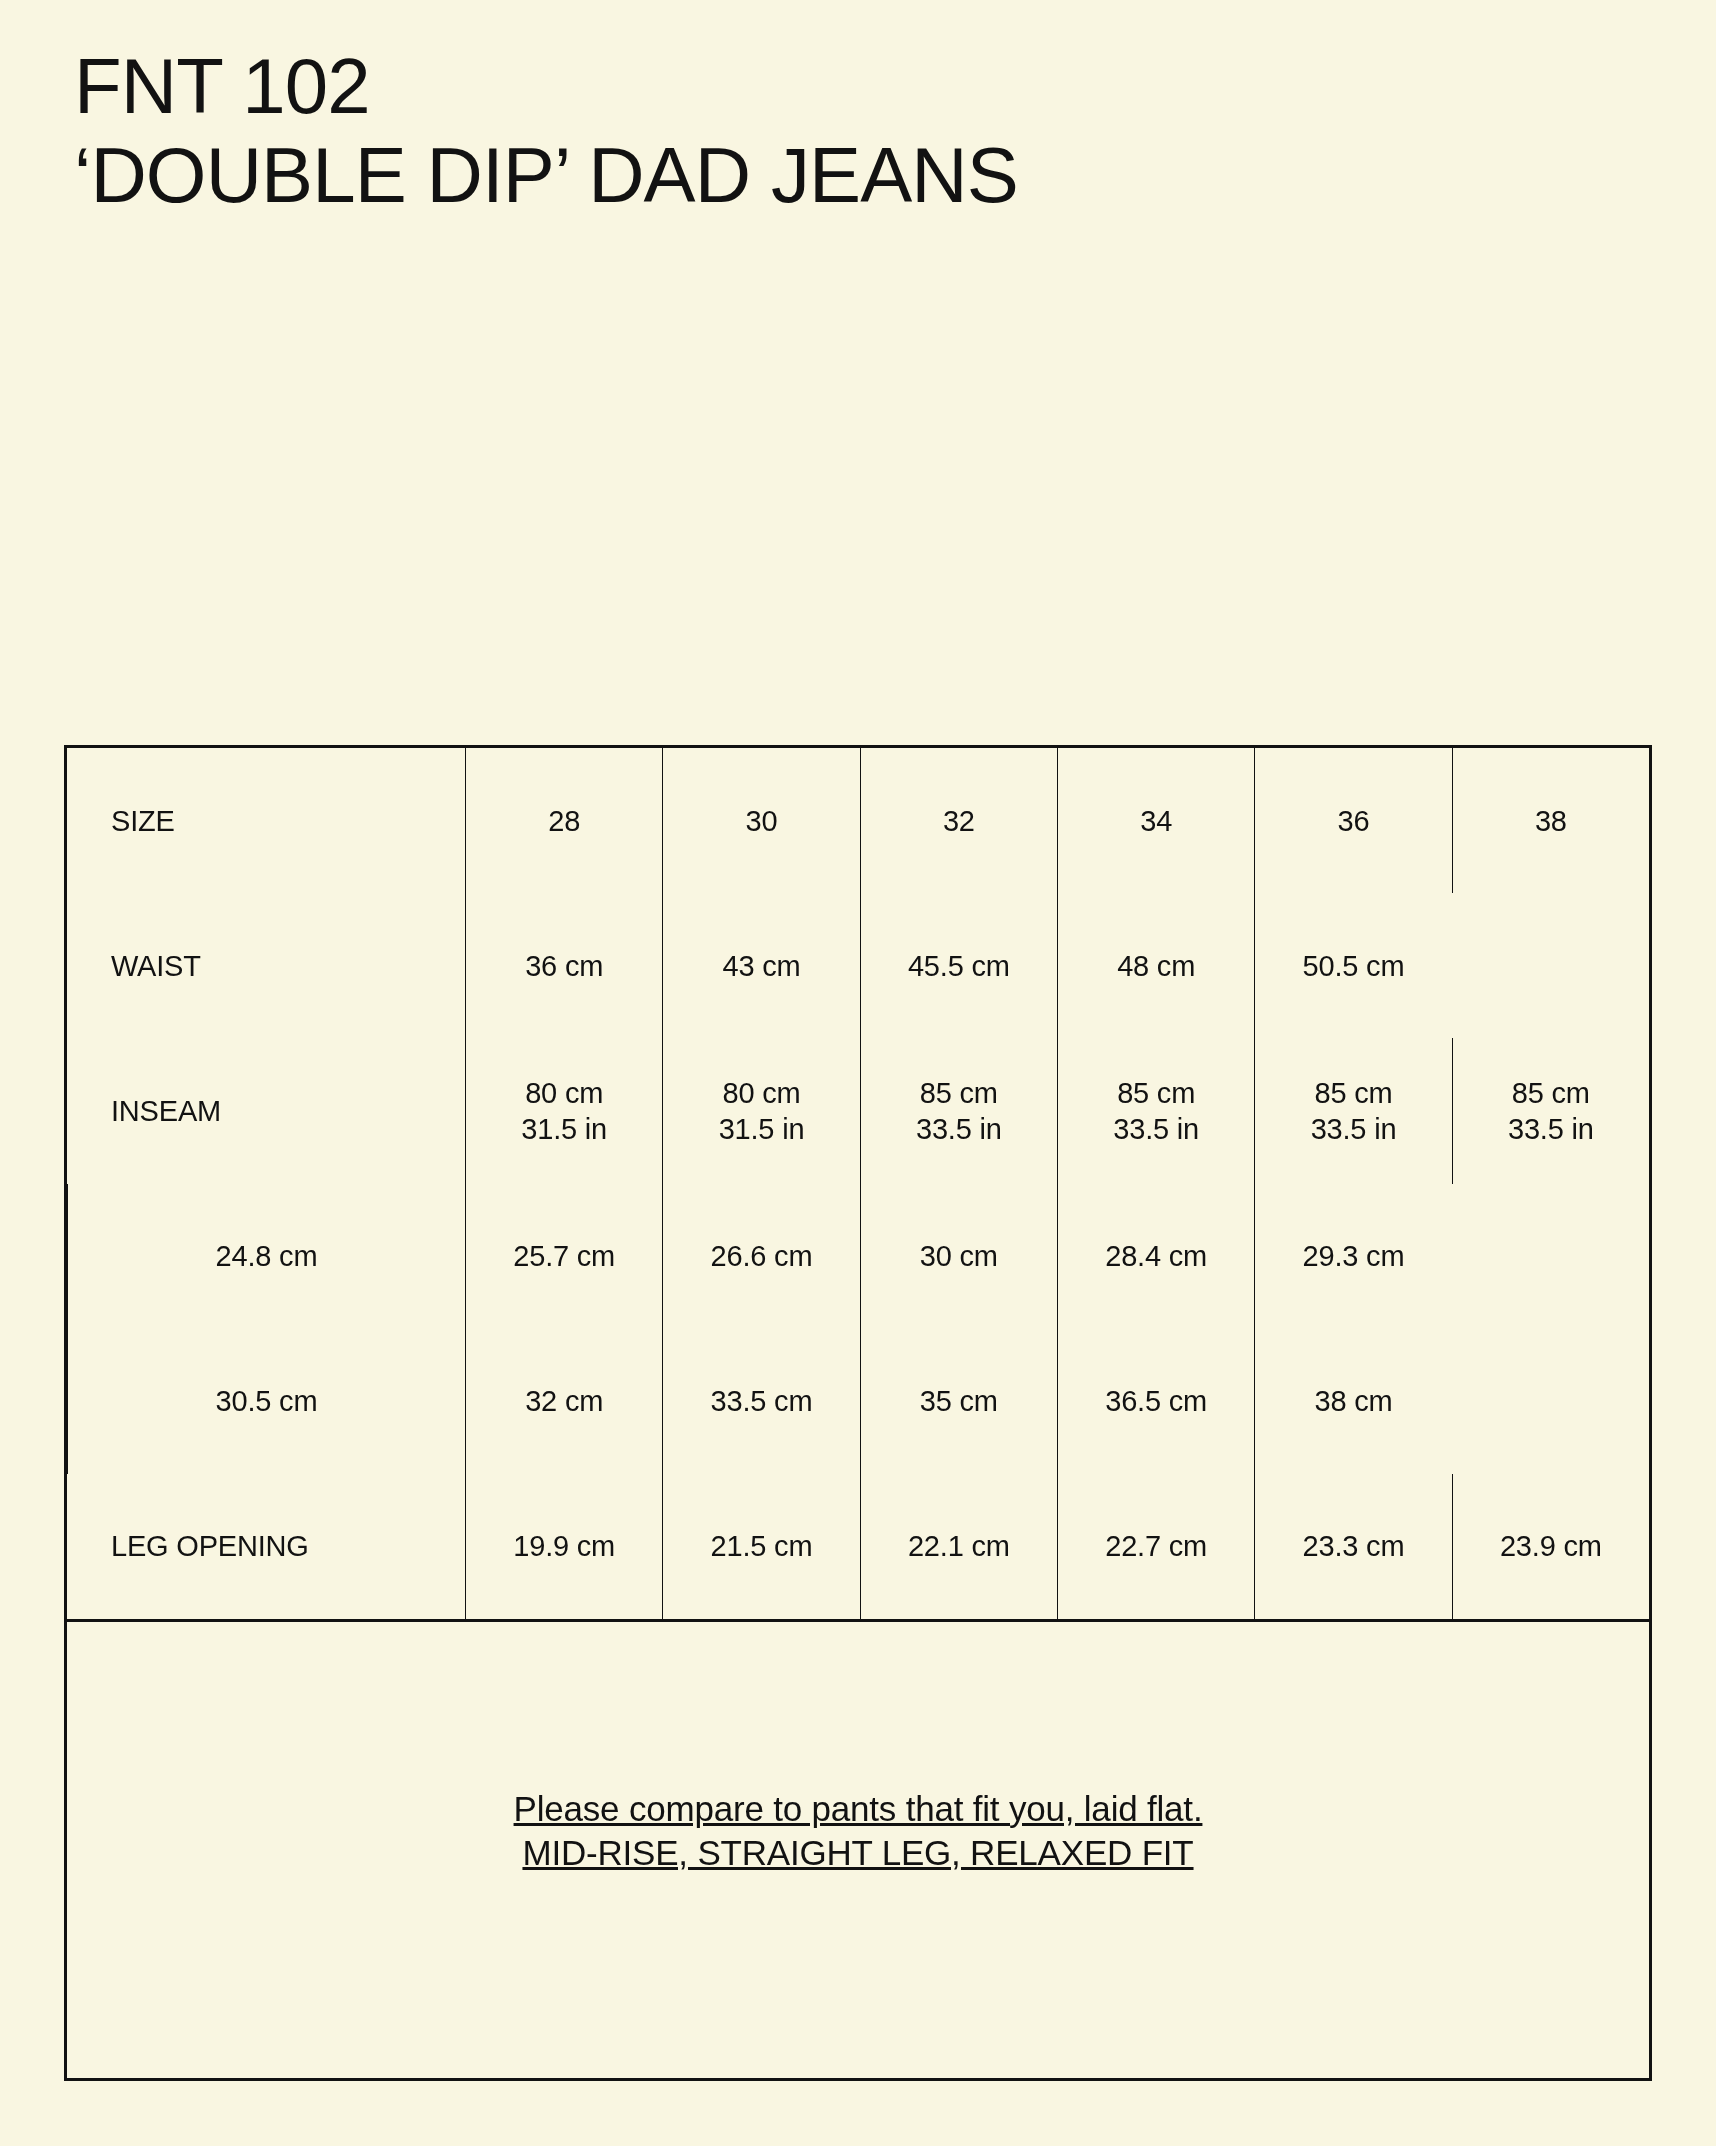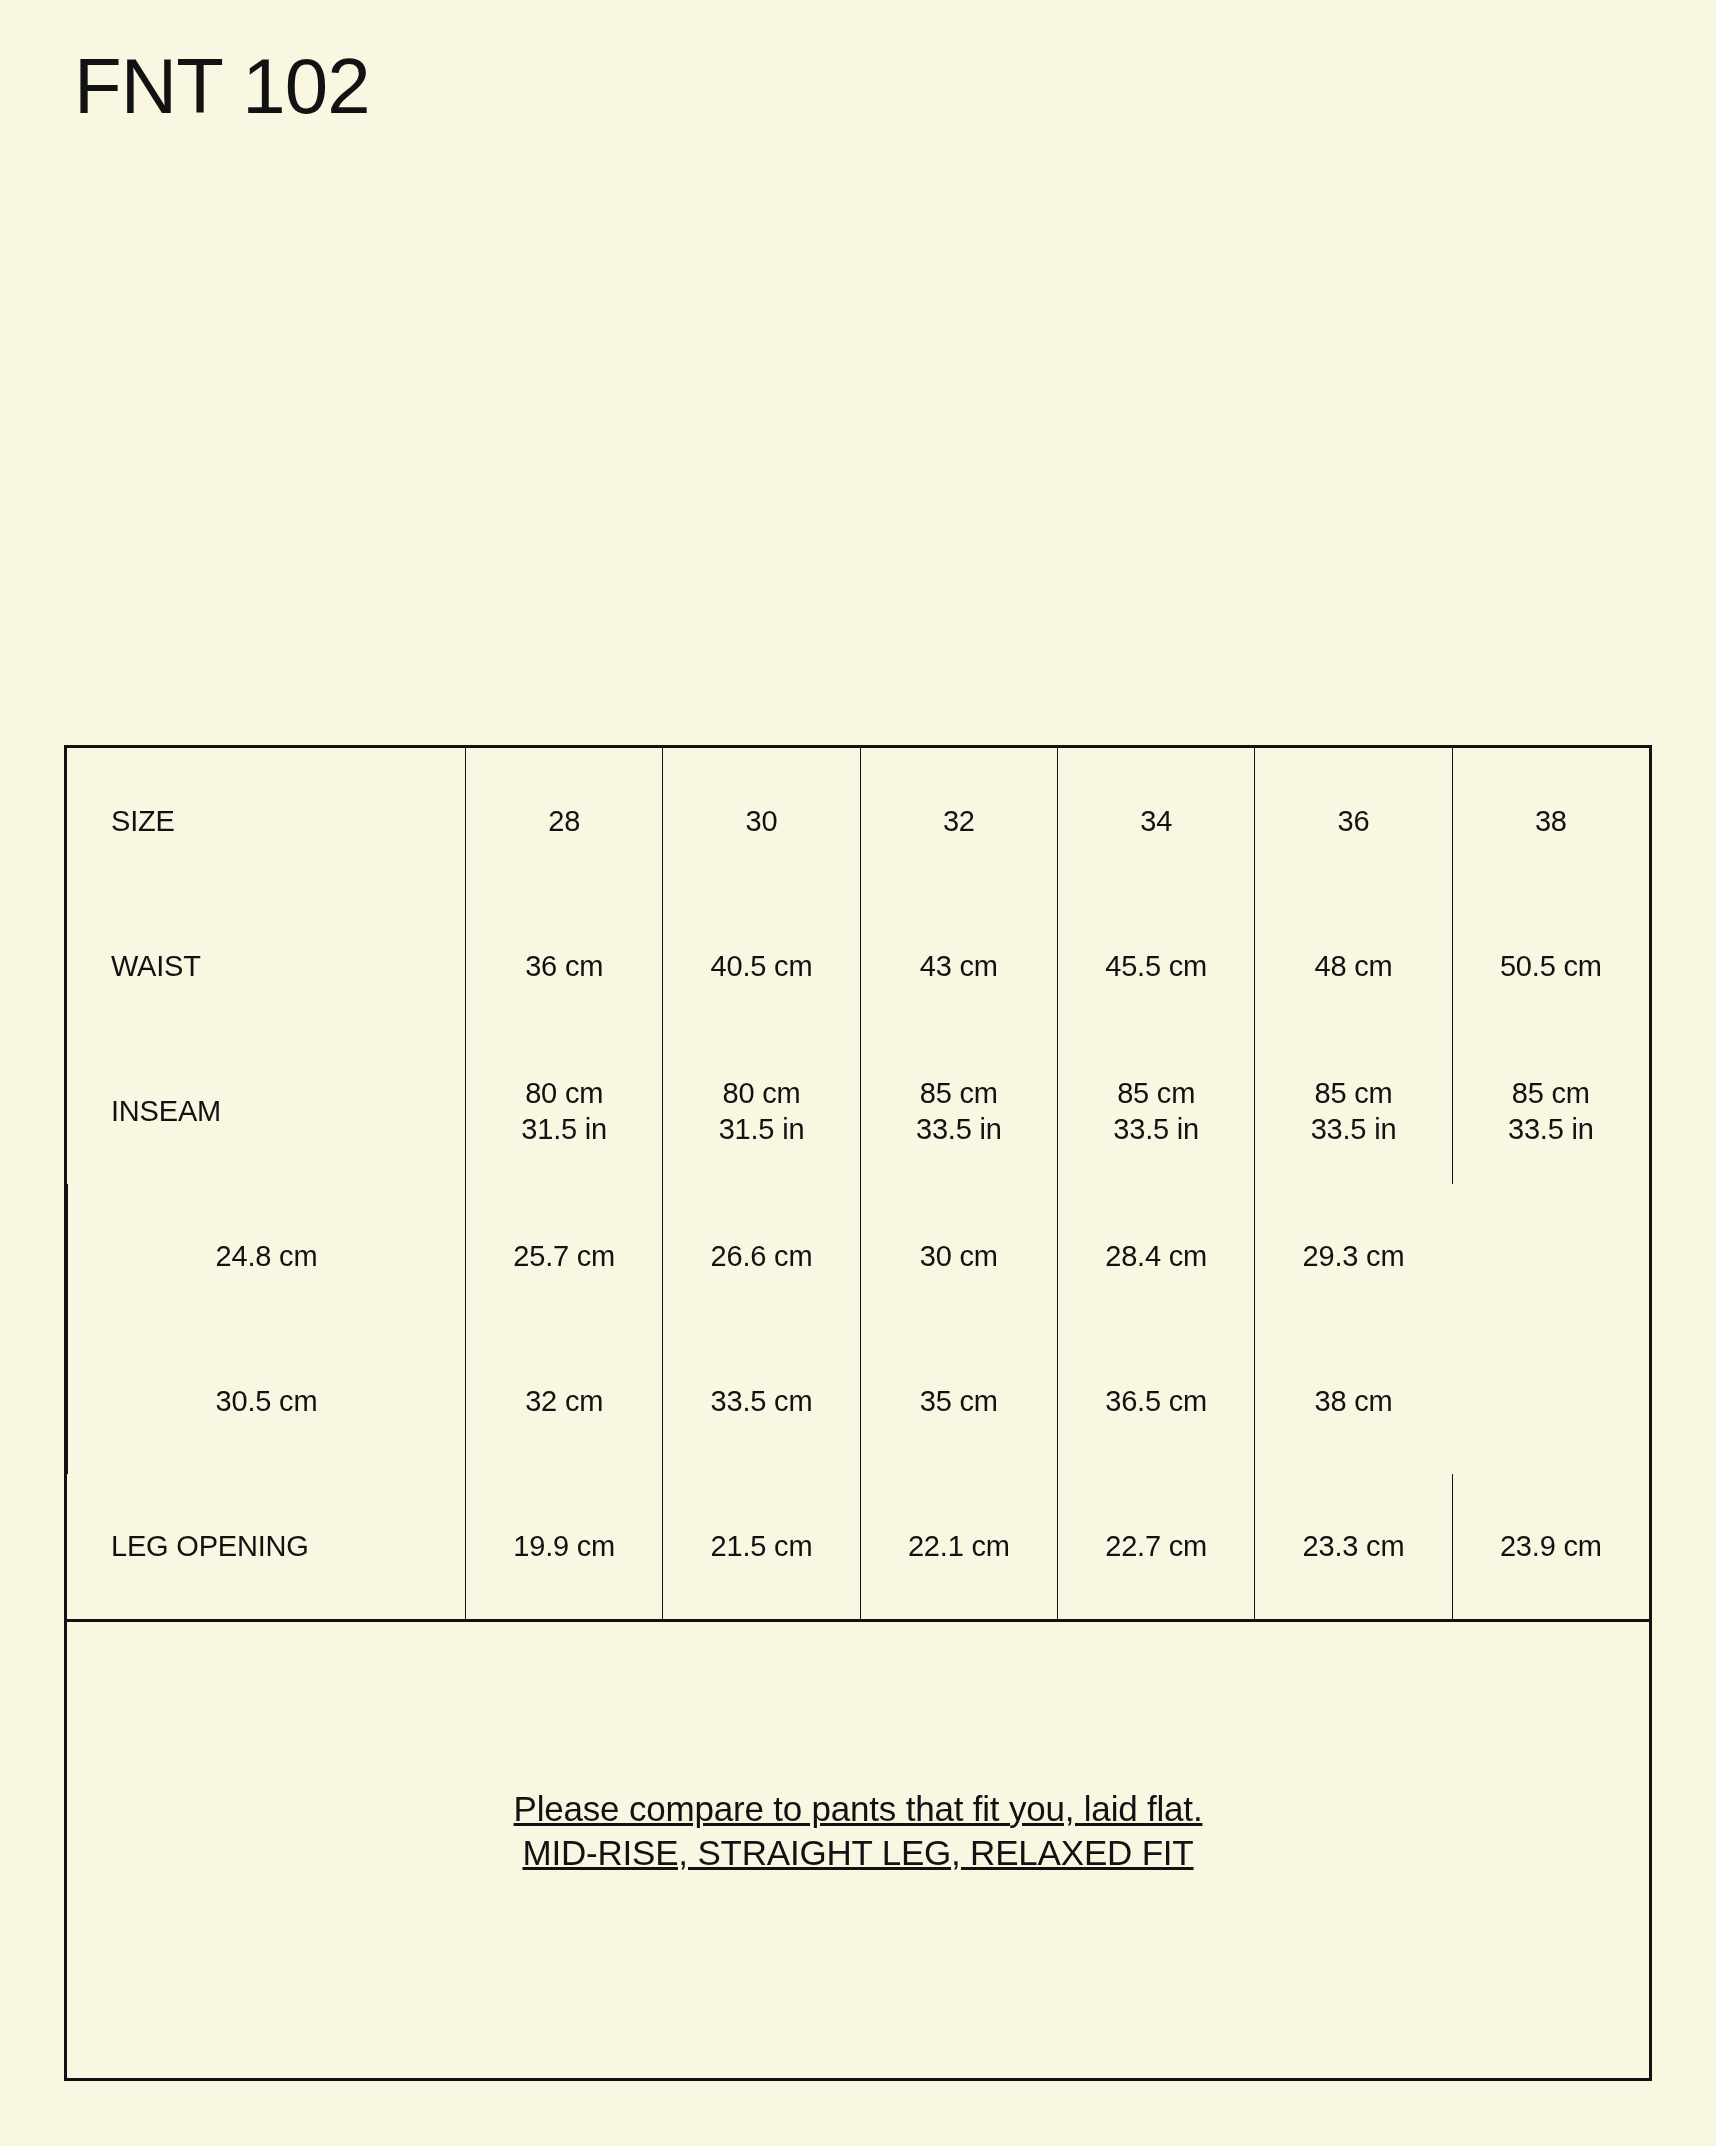--- a/index.html
+++ b/index.html
@@ -80,20 +80,21 @@
     letter-spacing: -0.2px;
     text-align: center;
     text-decoration: underline;
   }
 </style>
 </head>
 <body>
 
 <header class="page-title">
   <div>FNT 102</div>
+  <div>‘DOUBLE DIP’ DAD JEANS</div>
 </header>
 
 <section class="size-table">
   <div class="grid-rows">
 
     <div class="t-row">
       <div class="cell label">
           <span>SIZE</span>
         </div>
       <div class="cell data">
@@ -115,23 +116,20 @@
           <span>38</span>
         </div>
     </div>
 
     <div class="t-row">
       <div class="cell label">
           <span>WAIST</span>
         </div>
       <div class="cell data">
           <span>36 cm</span>
-        </div>
-      <div class="cell data">
-          <span>40.5 cm</span>
         </div>
       <div class="cell data">
           <span>43 cm</span>
         </div>
       <div class="cell data">
           <span>45.5 cm</span>
         </div>
       <div class="cell data">
           <span>48 cm</span>
         </div>

